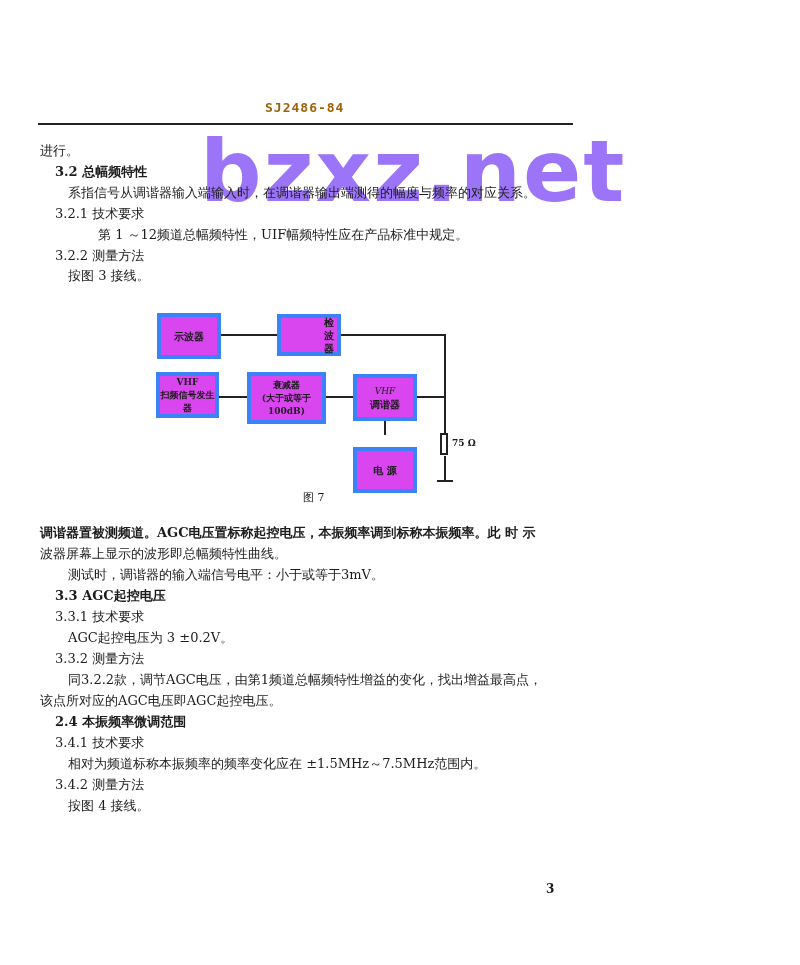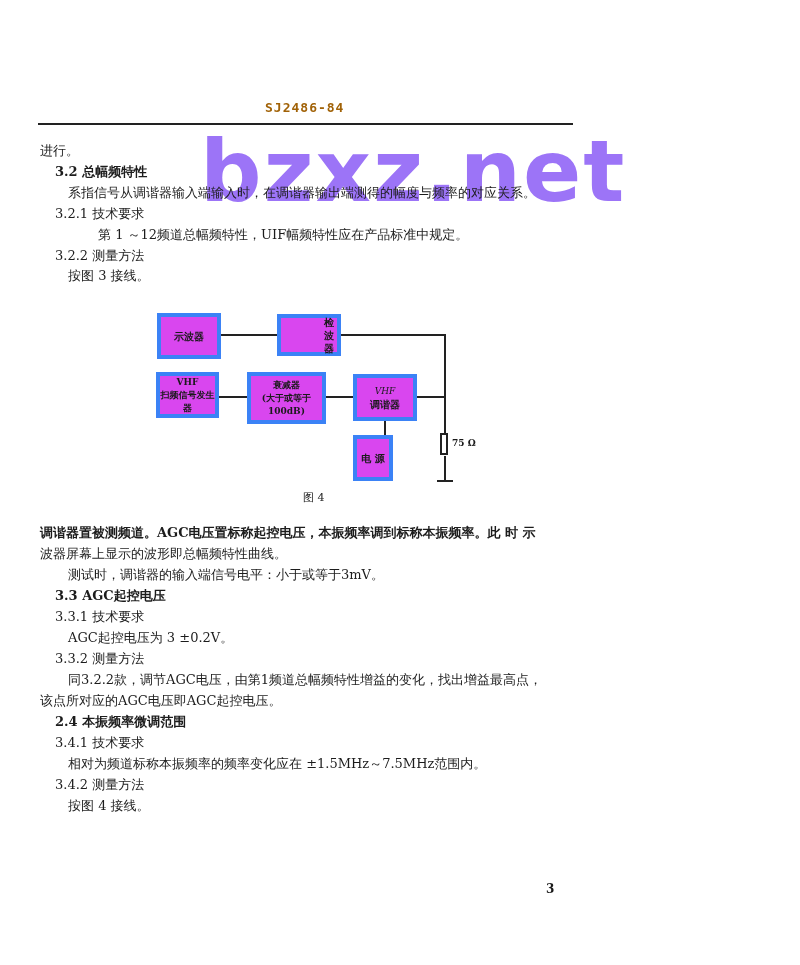--- a/index.html
+++ b/index.html
@@ -59,25 +59,25 @@
     <span>扫频信号发生器</span>
   </div>
   <div class="diag-box" style="left:247px;top:372px;width:79px;height:52px;font-size:9px;">
     <span>衰减器</span>
     <span>(大于或等于100dB)</span>
   </div>
   <div class="diag-box" style="left:353px;top:374px;width:64px;height:47px;">
     <span style="font-weight:normal;font-style:italic;font-size:9px;">VHF</span>
     <span>调谐器</span>
   </div>
-  <div class="diag-box" style="left:353px;top:435px;width:40px;height:46px;">
+  <div class="diag-box" style="left:353px;top:447px;width:64px;height:46px;">
     <span>电  源</span>
   </div>
 
-  <div class="abs cap" style="left:303px;top:490px;">图  4</div>
+  <div class="abs cap" style="left:303px;top:490px;">图  7</div>
 </div>
 
 <div class="abs line" style="left:40px;top:525px;font-weight:bold;">调谐器置被测频道。AGC电压置标称起控电压，本振频率调到标称本振频率。此 时 示</div>
 <div class="abs line" style="left:40px;top:546px;">波器屏幕上显示的波形即总幅频特性曲线。</div>
 <div class="abs line" style="left:68px;top:567px;">测试时，调谐器的输入端信号电平：小于或等于3mV。</div>
 <div class="abs line num" style="left:55px;top:588px;">3.3   AGC起控电压</div>
 <div class="abs line" style="left:55px;top:609px;">3.3.1   技术要求</div>
 <div class="abs line" style="left:68px;top:630px;">AGC起控电压为 3 ±0.2V。</div>
 <div class="abs line" style="left:55px;top:651px;">3.3.2   测量方法</div>
 <div class="abs line" style="left:68px;top:672px;">同3.2.2款，调节AGC电压，由第1频道总幅频特性增益的变化，找出增益最高点，</div>

